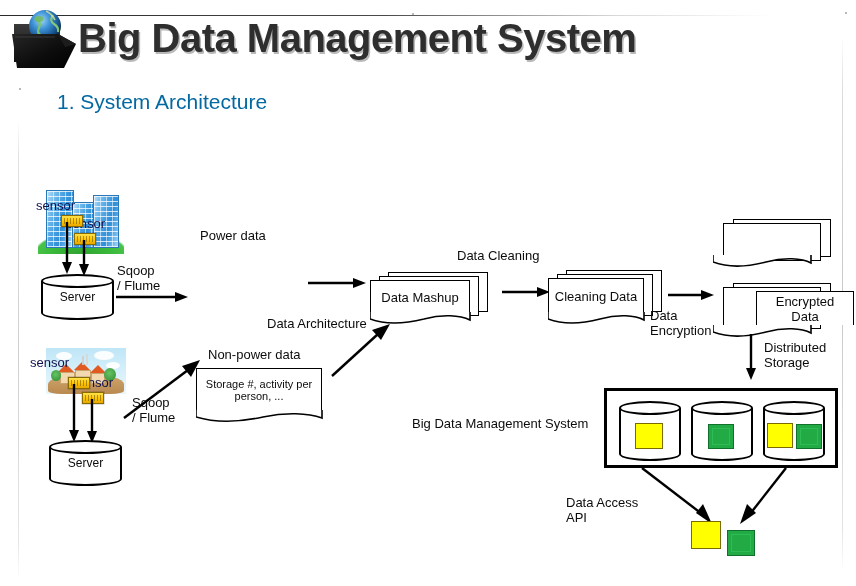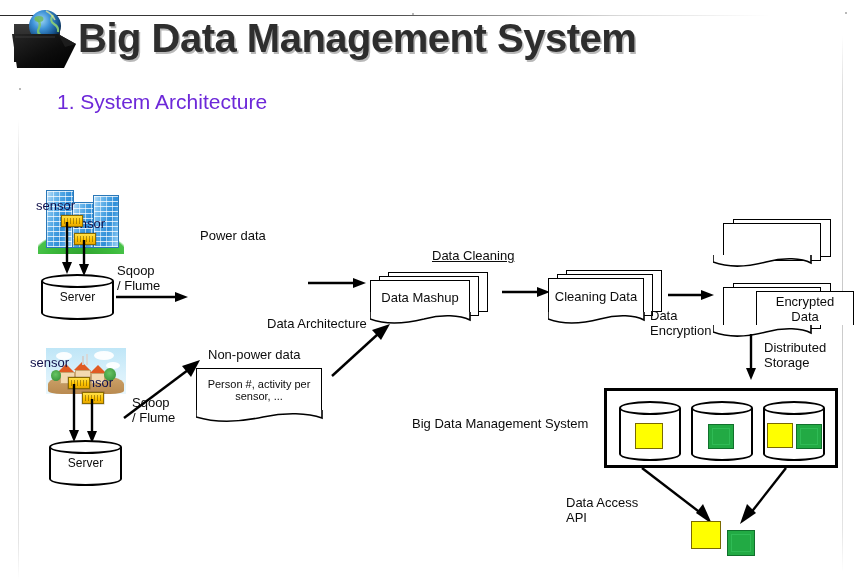--- a/index.html
+++ b/index.html
@@ -39,21 +39,21 @@
     font-size:40px;
     font-weight:bold;
     color:#2e2e2e;
     letter-spacing:-0.5px;
     text-shadow:1.5px 1.5px 0px #b9b9b9;
     white-space:nowrap;
   }
   .subtitle{
     left:57px;top:90px;
     font-size:21px;
-    color:#6d28d9;
+    color:#0369a1;
     white-space:nowrap;
   }
 
   
   .logo{left:8px;top:4px;width:72px;height:70px;}
 
   
   .lbl{
     font-size:13px;color:#0c0c0c;line-height:15px;
     white-space:nowrap;
@@ -334,21 +334,21 @@
   <div class="abs arrow" style="left:122px;top:358px;">
     <svg width="80" height="62">
       <line x1="2" y1="60" x2="66" y2="12" stroke="#000" stroke-width="2.4"></line>
       <polygon points="78,2 60,8 69,19" fill="#000"></polygon>
     </svg>
   </div>
 
   <div class="abs lbl" style="left:208px;top:347px;">Non-power data</div>
   <div class="docstack" style="left:196px;top:368px;width:130px;height:48px;">
     <div class="doc-front" style="left:0px;top:0px;width:126px;height:42px;">
-      <div class="doc-txt">Person #, activity per sensor, ...</div>
+      <div class="doc-txt">Storage #, activity per person, ...</div>
     </div>
     <div class="doc-wave" style="left:0px;top:42px;width:126px;">
       <svg width="130" height="14" viewBox="0 0 130 14" preserveAspectRatio="none">
         <path d="M0,0 L0,7 C20,13 44,12 67,7 C90,2 112,3 126,8 L126,0" fill="#fff" stroke="#000" stroke-width="1.6"></path>
       </svg>
     </div>
   </div>
 
   <div class="abs arrow" style="left:330px;top:322px;">
     <svg width="62" height="56">
@@ -363,21 +363,21 @@
     <div class="doc-front" style="left:0px;top:8px;width:100px;height:32px;">
       <div class="doc-txt big">Data Mashup</div>
     </div>
     <div class="doc-wave" style="left:0px;top:40px;width:100px;">
       <svg width="104" height="14" viewBox="0 0 104 14" preserveAspectRatio="none">
         <path d="M0,0 L0,7 C16,13 34,12 54,7 C72,2 90,3 100,8 L100,0" fill="#fff" stroke="#000" stroke-width="1.6"></path>
       </svg>
     </div>
   </div>
 
-  <div class="abs lbl" style="left:432px;top:248px;text-decoration:underline;">Data Cleaning</div>
+  <div class="abs lbl" style="left:457px;top:248px;">Data Cleaning</div>
 
   <div class="abs arrow" style="left:502px;top:285px;">
     <svg width="48" height="14">
         <line x1="0" y1="7" x2="36" y2="7" stroke="#000" stroke-width="2.4"></line>
         <polygon points="48,7 35,2 35,12" fill="#000"></polygon>
       </svg>
   </div>
 
   <div class="docstack" style="left:548px;top:270px;width:118px;height:58px;">
     <div class="doc" style="left:18px;top:0px;width:96px;height:42px;"></div>

